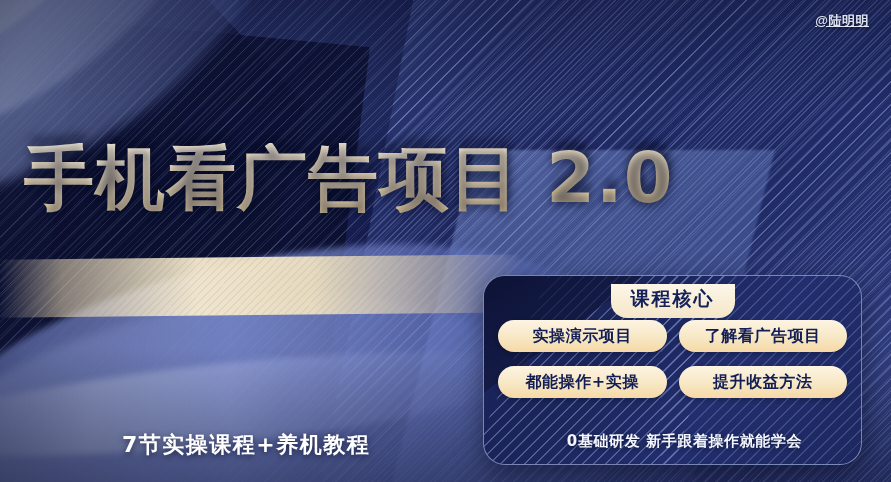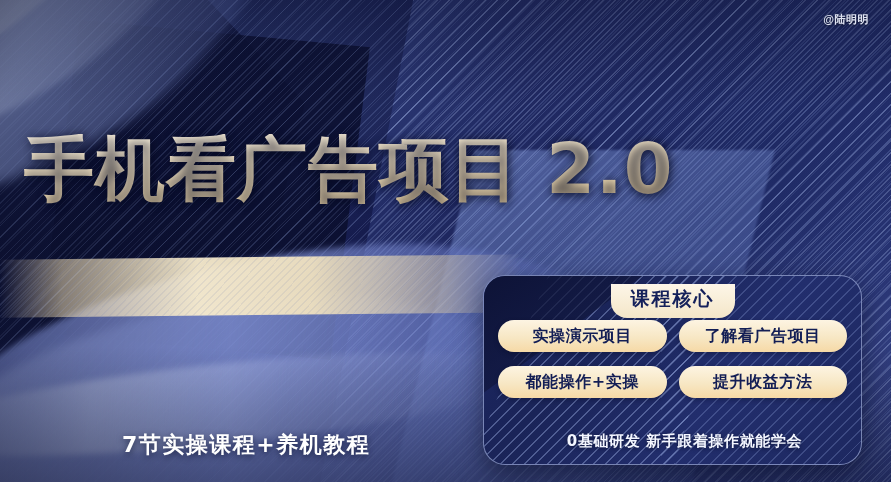--- a/index.html
+++ b/index.html
@@ -146,30 +146,31 @@
     position:absolute; inset:0;
     background:
       linear-gradient(to bottom, rgba(8,11,35,0.30) 0%, rgba(8,11,35,0) 22%, rgba(8,11,35,0) 72%, rgba(8,11,35,0.42) 100%),
       linear-gradient(to right, rgba(8,11,35,0.35) 0%, rgba(8,11,35,0) 26%);
     pointer-events:none;
   }
 
   
   .watermark {
     position:absolute; top:12px; right:22px;
-    font-size:11px; font-weight:700;
+    font-size:13px; font-weight:700;
     color: rgba(238,242,255,0.93);
     letter-spacing:0.5px;
     text-shadow: 0 1px 3px rgba(0,0,0,0.55);
     z-index:30;
+    text-decoration:underline;
   }
 
   
   .title {
-    position:absolute; left:24px; top:134px;
+    position:absolute; left:24px; top:143px;
     width:790px;
     font-size:70px; font-weight:800;
     line-height:1;
     letter-spacing:1px;
     color:#eedfc1;
     background: linear-gradient(178deg, #fbf2e0 0%, #f0e0c0 42%, #e4cfa6 78%, #d8bf90 100%);
     -webkit-background-clip:text; background-clip:text;
     -webkit-text-fill-color:transparent;
     text-shadow: 0 3px 10px rgba(4,8,30,0.55);
     white-space:nowrap;

